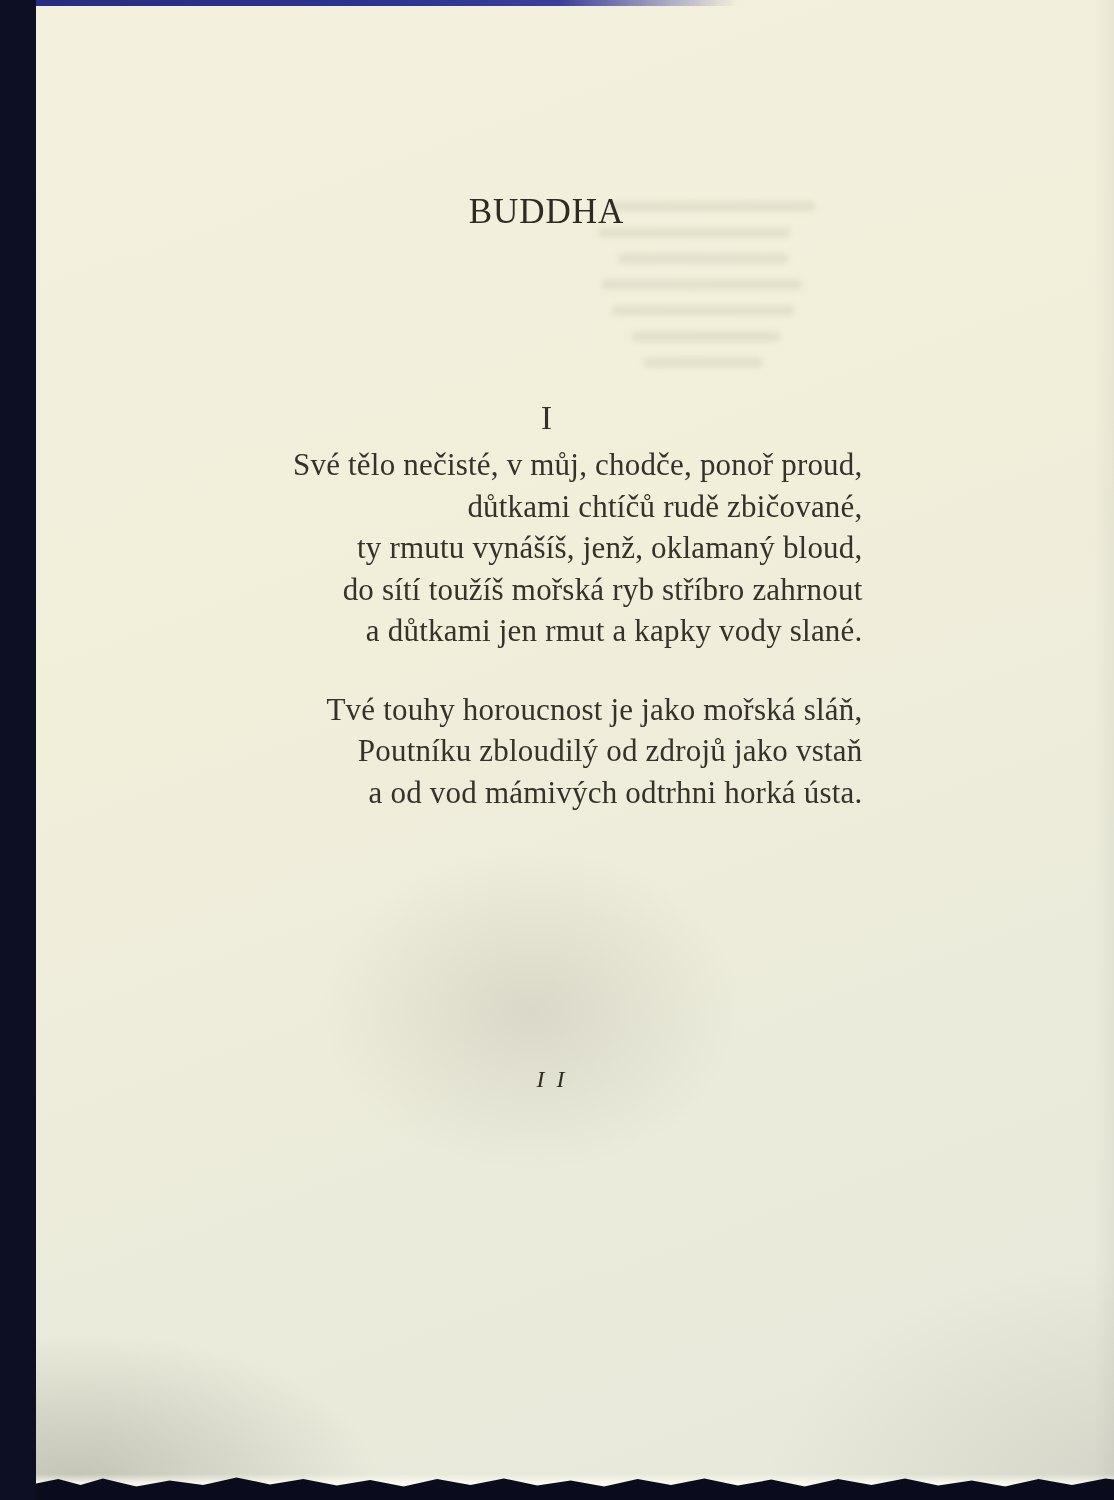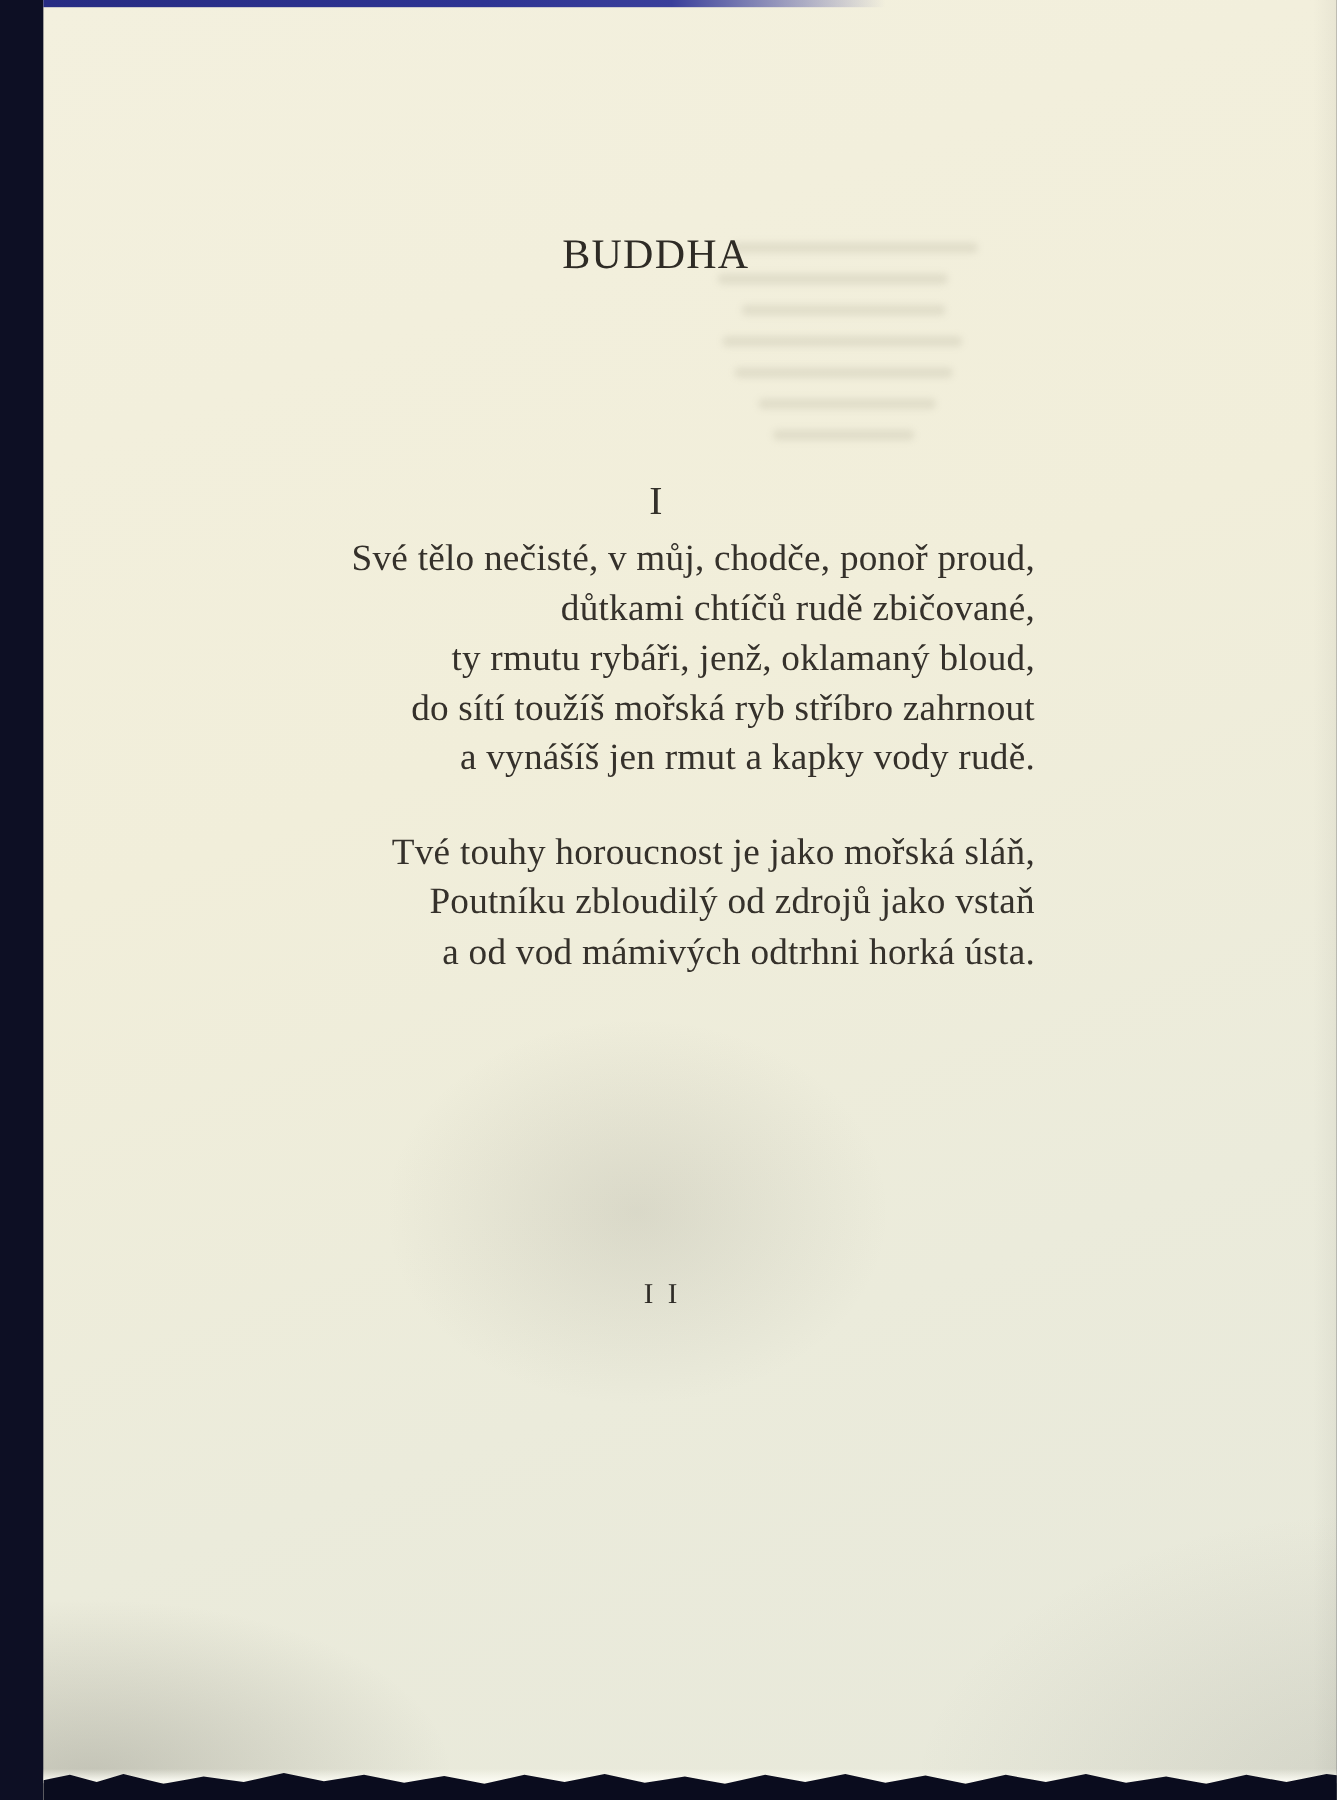--- a/index.html
+++ b/index.html
@@ -48,20 +48,21 @@
   .poem {
     position: absolute; left: 257px; top: 444px;
     font-size: 31px; line-height: 41.5px; letter-spacing: 0.2px;
     color: #35312b; white-space: nowrap; text-align: right;
   }
   .stanza-2 { margin-top: 37px; }
   .pagenum {
     position: absolute; top: 1066px; left: 0; width: 1032px;
     text-align: center; font-size: 24px; letter-spacing: 3px;
     color: #2f2c27;
+    font-style: italic;
   }
   
   .top-edge {
     position: absolute; top: 0; left: 0; width: 100%; height: 6px;
     background: linear-gradient(90deg, #272c83 0%, #2e3493 33%, #3a3f9b 47%, rgba(240,237,220,0) 63%);
   }
   .right-edge {
     position: absolute; top: 0; right: 0; width: 24px; height: 1484px;
     background: linear-gradient(180deg, #3847bb 0%, #3544b2 9%, #2b338f 15%, #1b2056 27%, #131539 45%, #0f1130 100%);
     clip-path: polygon(100% 0, 26% 0, 45% 2%, 18% 5%, 55% 8%, 35% 12%, 72% 16%, 58% 21%, 84% 27%, 68% 37%, 82% 49%, 74% 64%, 85% 79%, 77% 91%, 88% 100%, 100% 100%);
@@ -94,23 +95,23 @@
   </div>
 
   <h1 class="title">BUDDHA</h1>
 
   <div class="numeral">I</div>
 
   <div class="poem">
     <div class="stanza">
       <div class="line">Své tělo nečisté, v můj, chodče, ponoř proud,</div>
       <div class="line">důtkami chtíčů rudě zbičované,</div>
-      <div class="line">ty rmutu rybáři, jenž, oklamaný bloud,</div>
+      <div class="line">ty rmutu vynášíš, jenž, oklamaný bloud,</div>
       <div class="line">do sítí toužíš mořská ryb stříbro zahrnout</div>
-      <div class="line">a vynášíš jen rmut a kapky vody rudě.</div>
+      <div class="line">a důtkami jen rmut a kapky vody slané.</div>
     </div>
     <div class="stanza stanza-2">
       <div class="line">Tvé touhy horoucnost je jako mořská sláň,</div>
       <div class="line">Poutníku zbloudilý od zdrojů jako vstaň</div>
       <div class="line">a od vod mámivých odtrhni horká ústa.</div>
     </div>
   </div>
 
   <div class="pagenum">I I</div>
 

